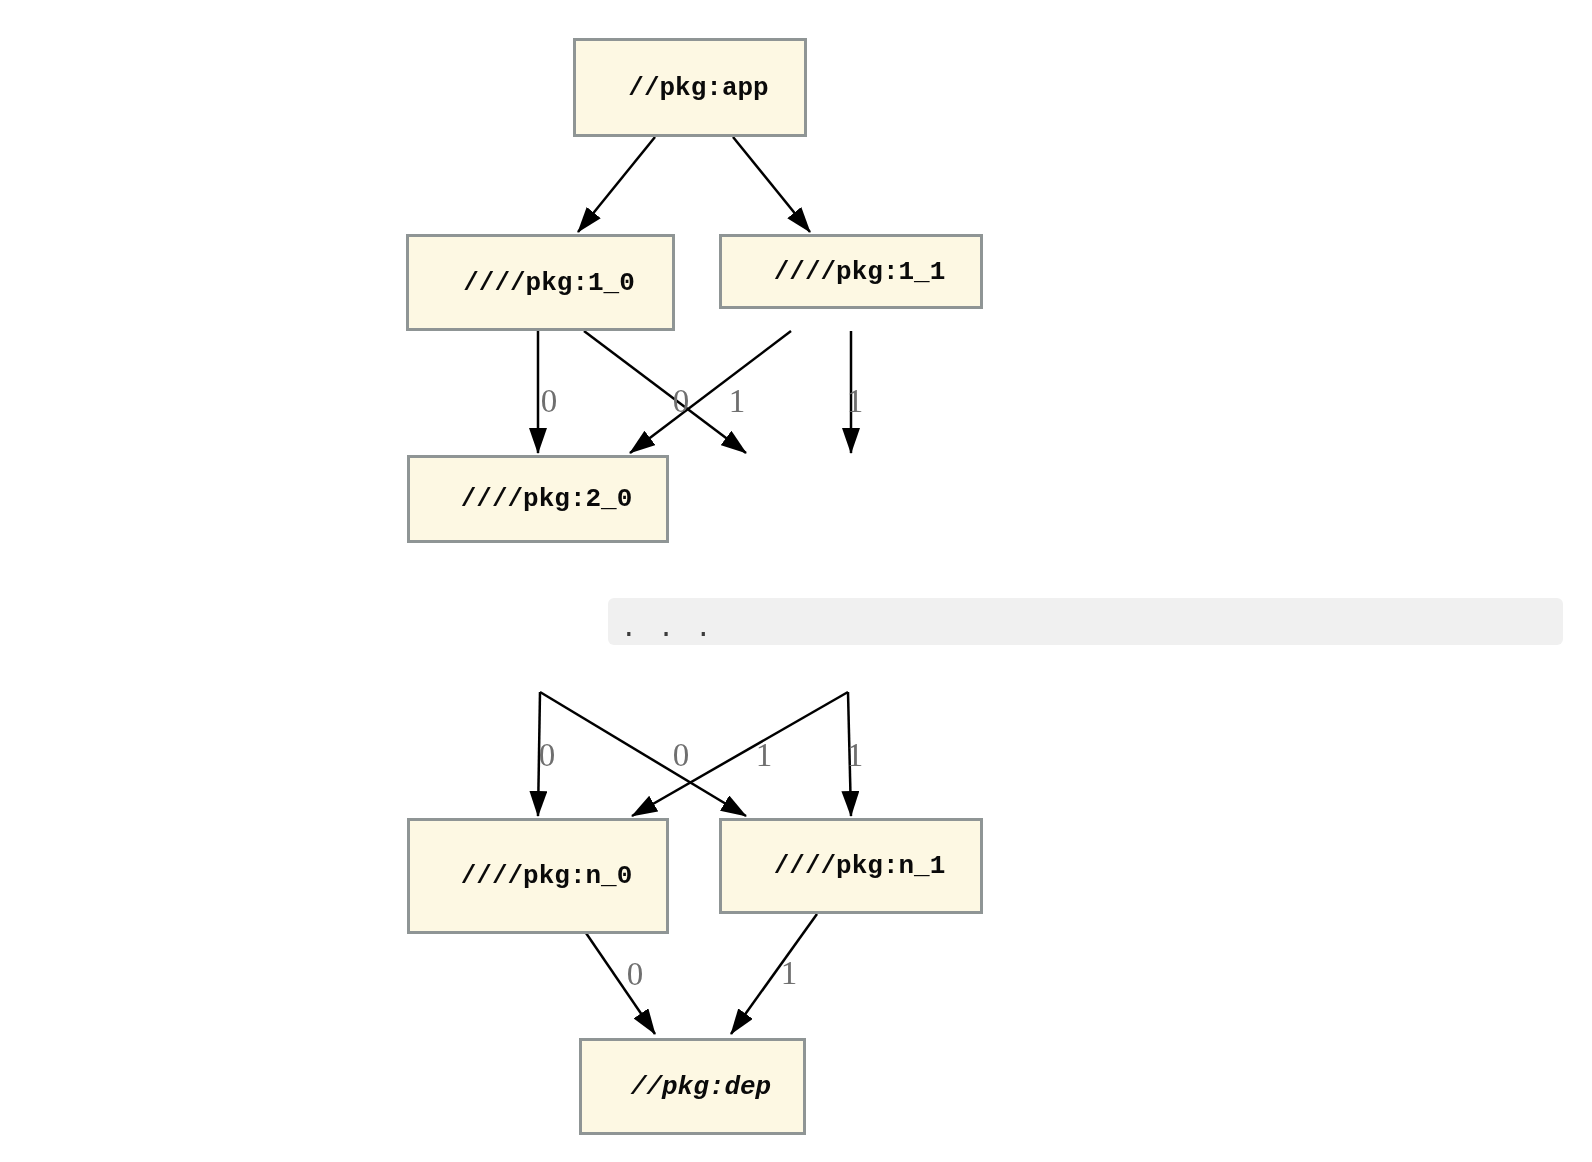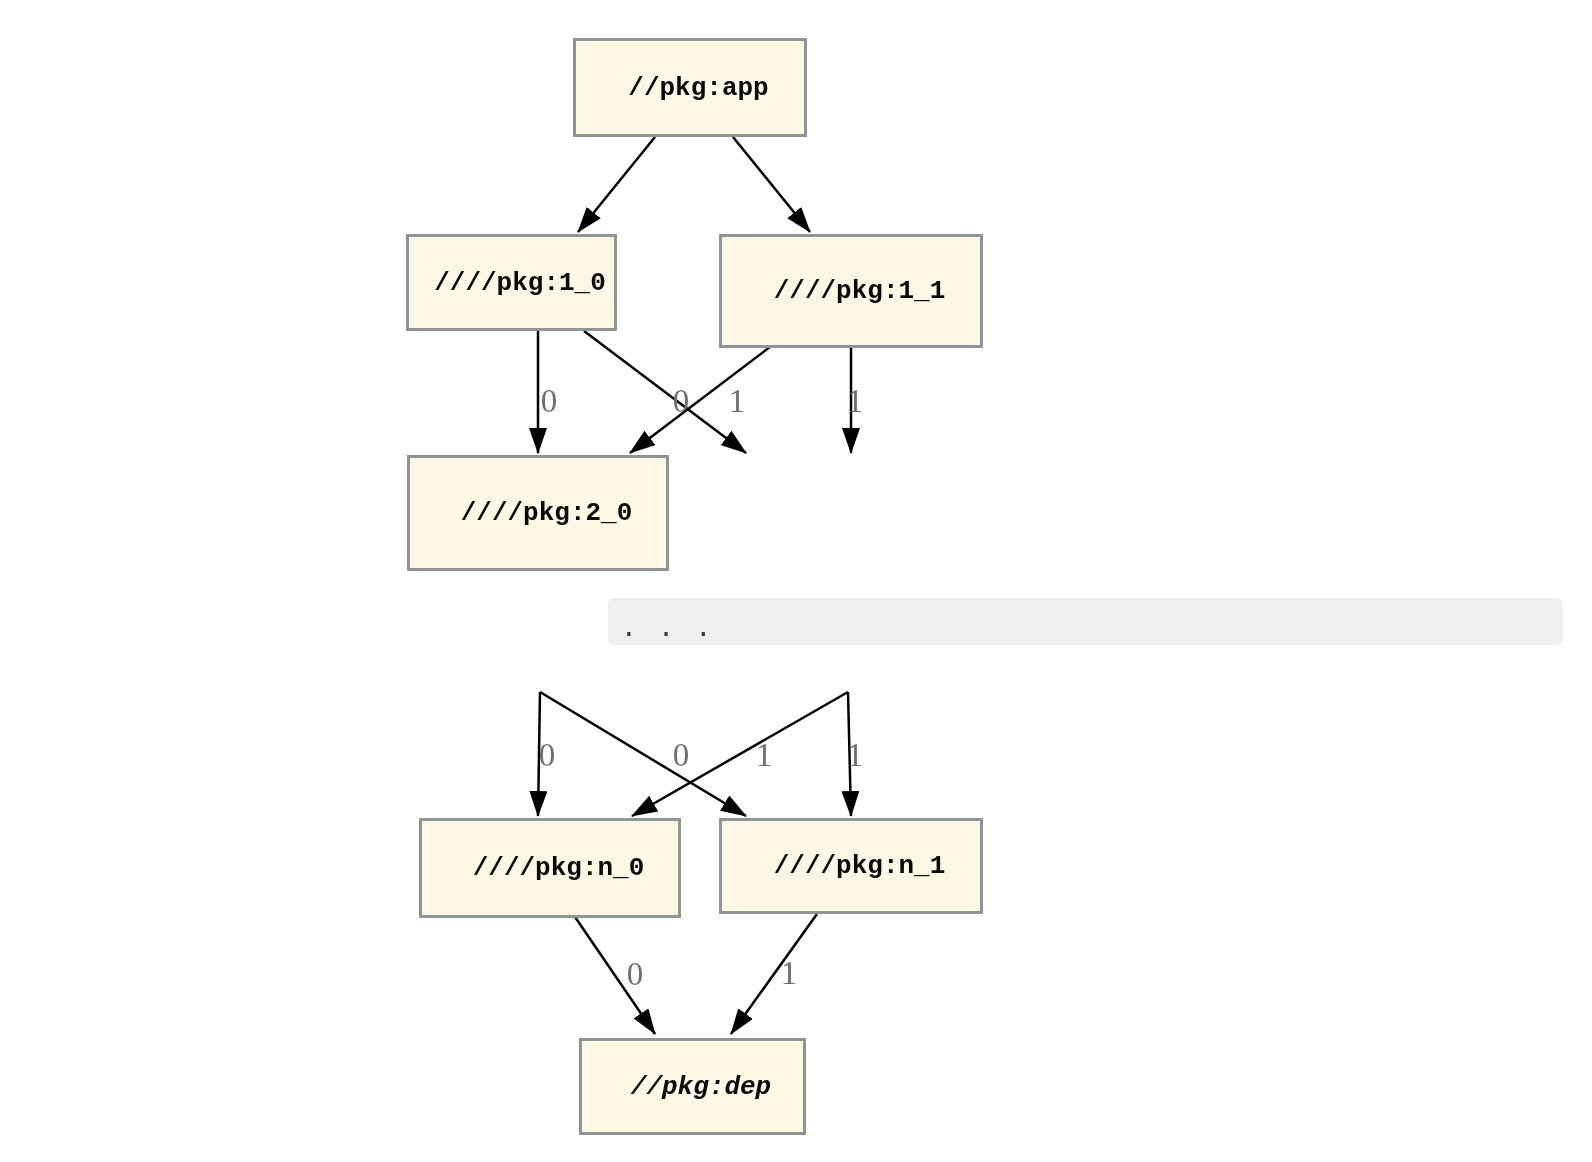--- a/index.html
+++ b/index.html
@@ -82,28 +82,28 @@
       <line x1="540" y1="692" x2="746" y2="816" marker-end="url(#arrow)"></line>
       <line x1="848" y1="692" x2="632" y2="816" marker-end="url(#arrow)"></line>
       <line x1="848" y1="692" x2="851" y2="816" marker-end="url(#arrow)"></line>
       <line x1="573" y1="914" x2="655" y2="1034" marker-end="url(#arrow)"></line>
       <line x1="817" y1="914" x2="731" y2="1034" marker-end="url(#arrow)"></line>
     </g>
   </svg>
 
   <div class="node" style="left:573px; top:38px;  width:234px; height:99px;">//pkg:app</div>
 
-  <div class="node" style="left:406px; top:234px; width:211px; height:97px;">////pkg:1_0</div>
+  <div class="node" style="left:406px; top:234px; width:269px; height:97px;">////pkg:1_0</div>
 
-  <div class="node" style="left:719px; top:234px; width:264px; height:114px;">////pkg:1_1</div>
+  <div class="node" style="left:719px; top:234px; width:264px; height:75px;">////pkg:1_1</div>
 
-  <div class="node" style="left:407px; top:455px; width:262px; height:116px;">////pkg:2_0</div>
+  <div class="node" style="left:407px; top:455px; width:262px; height:88px;">////pkg:2_0</div>
 
 
-  <div class="node" style="left:407px; top:818px; width:262px; height:100px;margin-left:12px;">////pkg:n_0</div>
+  <div class="node" style="left:407px; top:818px; width:262px; height:116px;">////pkg:n_0</div>
 
   <div class="node" style="left:719px; top:818px; width:264px; height:96px;">////pkg:n_1</div>
 
   <div class="node" style="left:579px; top:1038px; width:227px; height:97px;font-style:italic;">//pkg:dep</div>
 
   <div class="band">
     <span class="band-text">. . .</span>
   </div>
 
   <span class="edge-label" style="left:549px; top:401px;">0</span>

